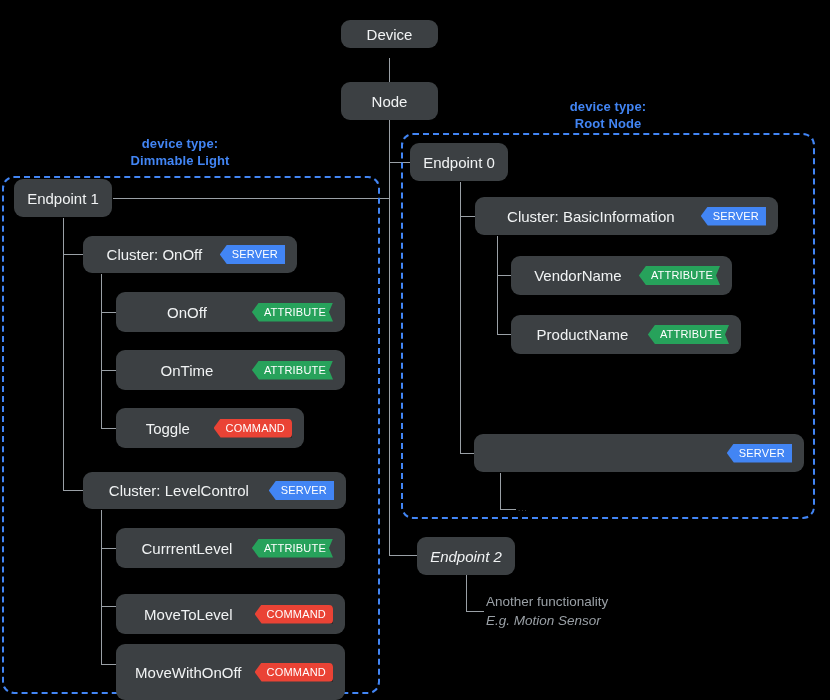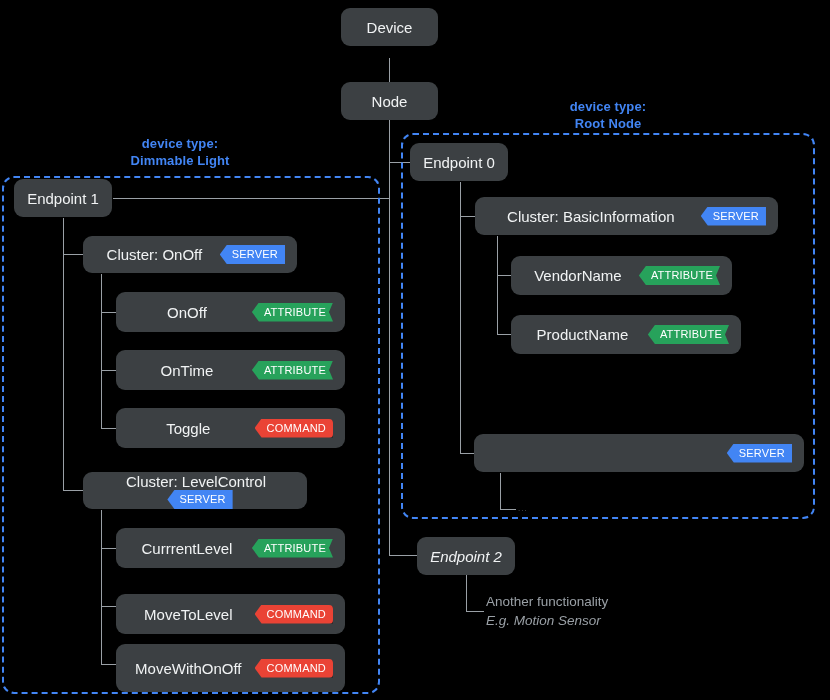--- a/index.html
+++ b/index.html
@@ -115,21 +115,21 @@
     <span class="rl-kind">device type:</span>
     <span class="rl-name">Dimmable Light</span>
   </div>
 
   <div class="region" style="left:401px;top:133px;width:414px;height:386px;"></div>
   <div class="region-label" style="left:518px;top:98px;width:180px;">
     <span class="rl-kind">device type:</span>
     <span class="rl-name">Root Node</span>
   </div>
 
-  <div class="card plain" style="left:341px;top:8px;width:97px;height:38px;">
+  <div class="card plain" style="left:341px;top:20px;width:97px;height:28px;">
     <span class="c-label">Device</span>
   </div>
 
   <div class="card plain" style="left:341px;top:82px;width:97px;height:38px;">
     <span class="c-label">Node</span>
   </div>
 
   <div class="card plain" style="left:410px;top:143px;width:98px;height:38px;">
     <span class="c-label">Endpoint 0</span>
   </div>
@@ -150,41 +150,41 @@
   <div class="card row" style="left:116px;top:292px;width:229px;height:40px;">
     <span class="c-label">OnOff</span>
     <span class="badge attribute">ATTRIBUTE</span>
   </div>
 
   <div class="card row" style="left:116px;top:350px;width:229px;height:40px;">
     <span class="c-label">OnTime</span>
     <span class="badge attribute">ATTRIBUTE</span>
   </div>
 
-  <div class="card row" style="left:116px;top:408px;width:229px;height:40px;">
+  <div class="card row" style="left:116px;top:408px;width:188px;height:40px;">
     <span class="c-label">Toggle</span>
     <span class="badge command">COMMAND</span>
   </div>
 
-  <div class="card row" style="left:83px;top:472px;width:224px;height:37px;flex-direction:column;">
+  <div class="card row" style="left:83px;top:472px;width:263px;height:37px;">
     <span class="c-label">Cluster: LevelControl</span>
     <span class="badge server">SERVER</span>
   </div>
 
   <div class="card row" style="left:116px;top:528px;width:229px;height:40px;">
     <span class="c-label">CurrrentLevel</span>
     <span class="badge attribute">ATTRIBUTE</span>
   </div>
 
   <div class="card row" style="left:116px;top:594px;width:229px;height:40px;">
     <span class="c-label">MoveToLevel</span>
     <span class="badge command">COMMAND</span>
   </div>
 
-  <div class="card row" style="left:116px;top:644px;width:229px;height:48px;">
+  <div class="card row" style="left:116px;top:644px;width:229px;height:56px;">
     <span class="c-label">MoveWithOnOff</span>
     <span class="badge command">COMMAND</span>
   </div>
 
   <div class="card row" style="left:475px;top:197px;width:303px;height:38px;">
     <span class="c-label">Cluster: BasicInformation</span>
     <span class="badge server">SERVER</span>
   </div>
 
   <div class="card row" style="left:511px;top:256px;width:221px;height:39px;">

